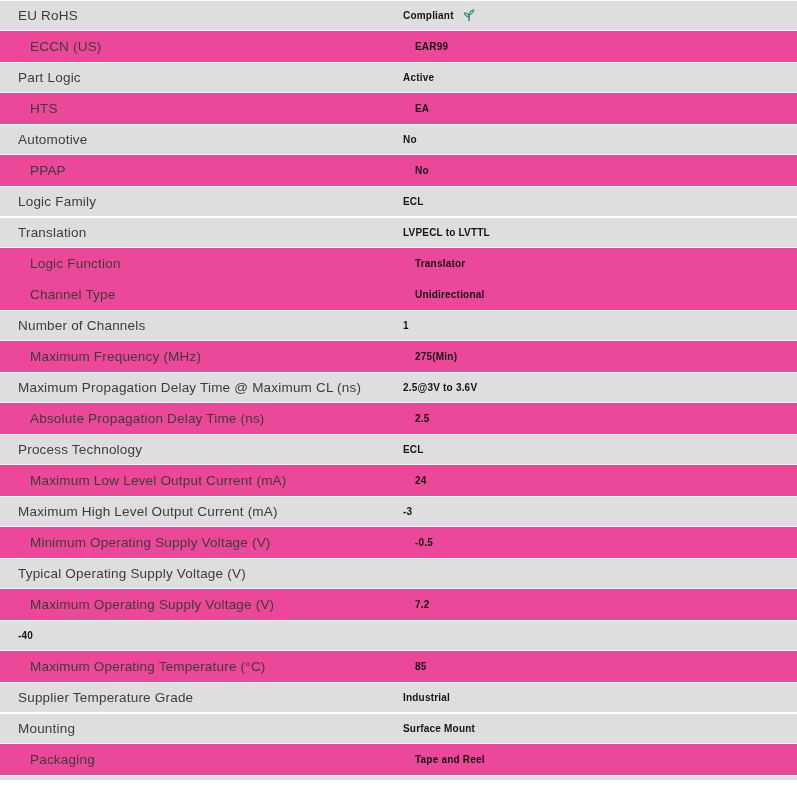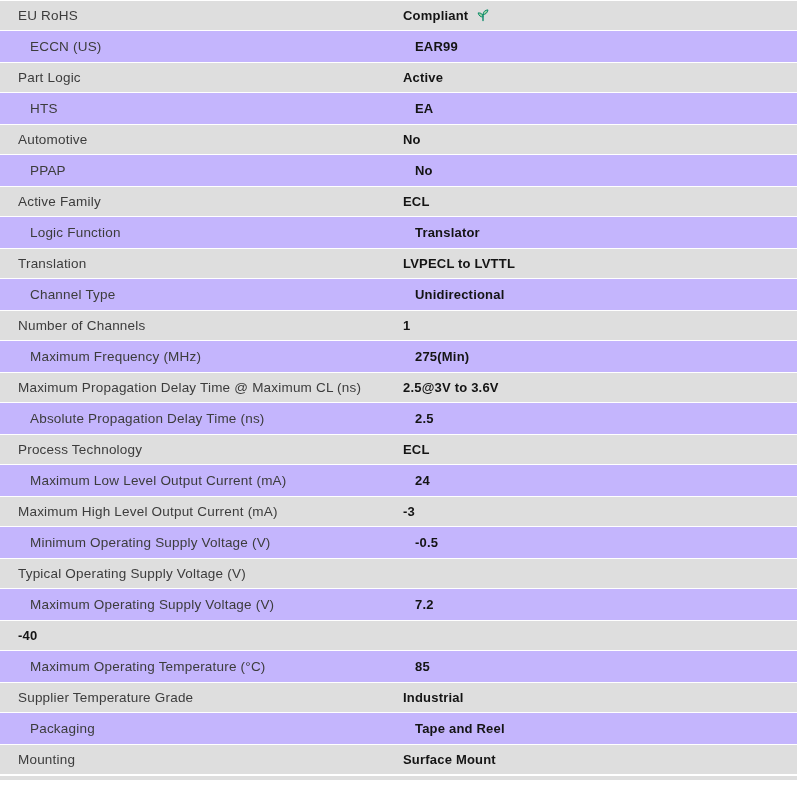--- a/index.html
+++ b/index.html
@@ -15,21 +15,21 @@
   }
   .spec-table {
     width: 797px;
   }
   .spec-row {
     box-sizing: border-box;
     height: 31px;
     display: flex;
     align-items: center;
     padding-left: 30px;
-    background: #c4b5fd;
+    background: #ec4899;
   }
   .spec-row.alt {
     background: var(--row-alt-bg, #dedede);
     border-top: 1px solid #ffffff;
     border-bottom: 1px solid #ffffff;
     padding-left: 18px;
   }
   .spec-label {
     flex: 0 0 385px;
     font-size: 13.5px;
@@ -38,21 +38,21 @@
     white-space: nowrap;
     overflow: hidden;
   }
   .spec-value-wrap {
     flex: 1 1 auto;
     display: flex;
     align-items: center;
     white-space: nowrap;
   }
   .spec-value {
-    font-size: 13px;
+    font-size: 10px;
     font-weight: 700;
     letter-spacing: 0.2px;
     color: var(--value-color, #141414);
   }
   .leaf-icon {
     display: inline-flex;
     margin-left: 8px;
     margin-top: -2px;
   }
   .leaf-icon svg .leaf-fill {
@@ -119,40 +119,40 @@
     </span>
   </div>
     <div class="spec-row">
     <span class="spec-label">PPAP</span>
     <span class="spec-value-wrap">
       <span class="spec-value">No</span>
 
     </span>
   </div>
     <div class="spec-row alt">
-    <span class="spec-label">Active Family</span>
+    <span class="spec-label">Logic Family</span>
     <span class="spec-value-wrap">
       <span class="spec-value">ECL</span>
 
     </span>
   </div>
+    <div class="spec-row alt">
+    <span class="spec-label">Translation</span>
+    <span class="spec-value-wrap">
+      <span class="spec-value">LVPECL to LVTTL</span>
+
+    </span>
+  </div>
     <div class="spec-row">
     <span class="spec-label">Logic Function</span>
     <span class="spec-value-wrap">
       <span class="spec-value">Translator</span>
 
     </span>
   </div>
-    <div class="spec-row alt">
-    <span class="spec-label">Translation</span>
-    <span class="spec-value-wrap">
-      <span class="spec-value">LVPECL to LVTTL</span>
-
-    </span>
-  </div>
     <div class="spec-row">
     <span class="spec-label">Channel Type</span>
     <span class="spec-value-wrap">
       <span class="spec-value">Unidirectional</span>
 
     </span>
   </div>
     <div class="spec-row alt">
     <span class="spec-label">Number of Channels</span>
     <span class="spec-value-wrap">
@@ -232,28 +232,28 @@
 
     </span>
   </div>
     <div class="spec-row alt">
     <span class="spec-label">Supplier Temperature Grade</span>
     <span class="spec-value-wrap">
       <span class="spec-value">Industrial</span>
 
     </span>
   </div>
+    <div class="spec-row alt">
+    <span class="spec-label">Mounting</span>
+    <span class="spec-value-wrap">
+      <span class="spec-value">Surface Mount</span>
+
+    </span>
+  </div>
     <div class="spec-row">
     <span class="spec-label">Packaging</span>
     <span class="spec-value-wrap">
       <span class="spec-value">Tape and Reel</span>
 
     </span>
   </div>
-    <div class="spec-row alt">
-    <span class="spec-label">Mounting</span>
-    <span class="spec-value-wrap">
-      <span class="spec-value">Surface Mount</span>
-
-    </span>
-  </div>
   </div>
 <div class="bottom-sliver"></div>
 
 </body></html>

